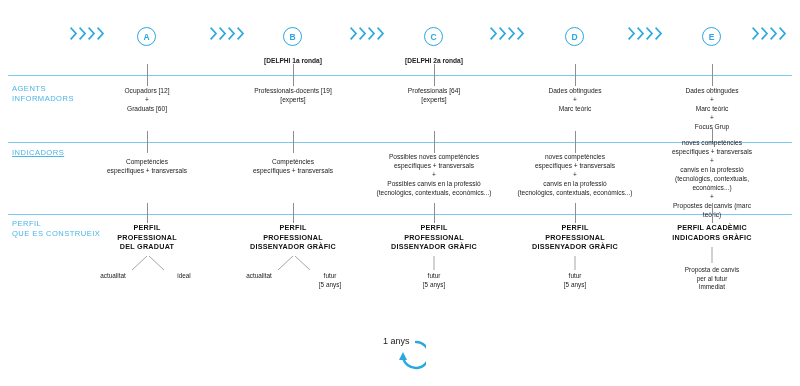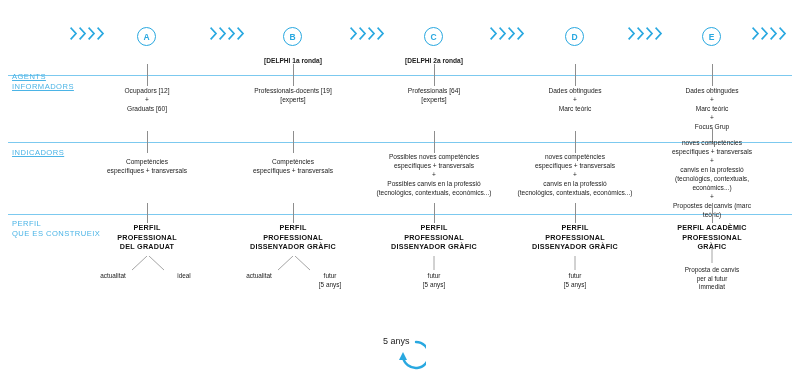--- a/index.html
+++ b/index.html
@@ -15,21 +15,21 @@
   .hrule.r1{top:75px;}
   .hrule.r2{top:142px;}
   .hrule.r3{top:214px;}
 
   
   .rowlabel{
     position:absolute;left:12px;
     font-size:7.6px;letter-spacing:.45px;line-height:9.5px;
     color:#4bb4e6;text-transform:uppercase;white-space:pre-line;
   }
-  .rowlabel.l1{top:72px;text-decoration:underline;}
+  .rowlabel.l1{top:84px;}
   .rowlabel.l2{top:148px;text-decoration:underline;}
   .rowlabel.l3{top:219px;}
 
   
   .chev{position:absolute;top:27px;display:flex;gap:1px;}
   .chev svg{display:block;}
 
   
   .stage{
     position:absolute;top:27px;width:19px;height:19px;border-radius:50%;
@@ -246,21 +246,21 @@
   <div class="profile" style="left:293px">PERFIL
 PROFESSIONAL
 DISSENYADOR GRÀFIC</div>
   <div class="profile" style="left:434px">PERFIL
 PROFESSIONAL
 DISSENYADOR GRÀFIC</div>
   <div class="profile" style="left:575px">PERFIL
 PROFESSIONAL
 DISSENYADOR GRÀFIC</div>
   <div class="profile" style="left:712px;top:223px">PERFIL ACADÈMIC
-PROFESSIONAL GRÀFIC</div>
+INDICADORS GRÀFIC</div>
 
   <svg class="branch" style="left:100px;top:256px" width="96" height="16">
     <line x1="47" y1="0" x2="32" y2="14"></line>
     <line x1="49" y1="0" x2="64" y2="14"></line>
   </svg>
 
   <svg class="branch" style="left:246px;top:256px" width="96" height="16">
     <line x1="47" y1="0" x2="32" y2="14"></line>
     <line x1="49" y1="0" x2="64" y2="14"></line>
   </svg>
@@ -289,15 +289,15 @@
   <div class="leaf" style="left:575px;top:272px">futur
 [5 anys]</div>
   <div class="leaf" style="left:712px;top:266px">Proposta de canvis
 per al futur
 immediat</div>
 
   <svg class="loop" width="46" height="40" viewBox="0 0 46 40">
     <path d="M36 12 a13 13 0 1 1 -13 15" fill="none" stroke="#29a8e0" stroke-width="2.4" stroke-linecap="round"></path>
     <polygon points="23,22 19,30 27,30" fill="#29a8e0"></polygon>
   </svg>
-  <div class="looptext">5 anys</div>
+  <div class="looptext">1 anys</div>
 
 </div>
 
 </body></html>

